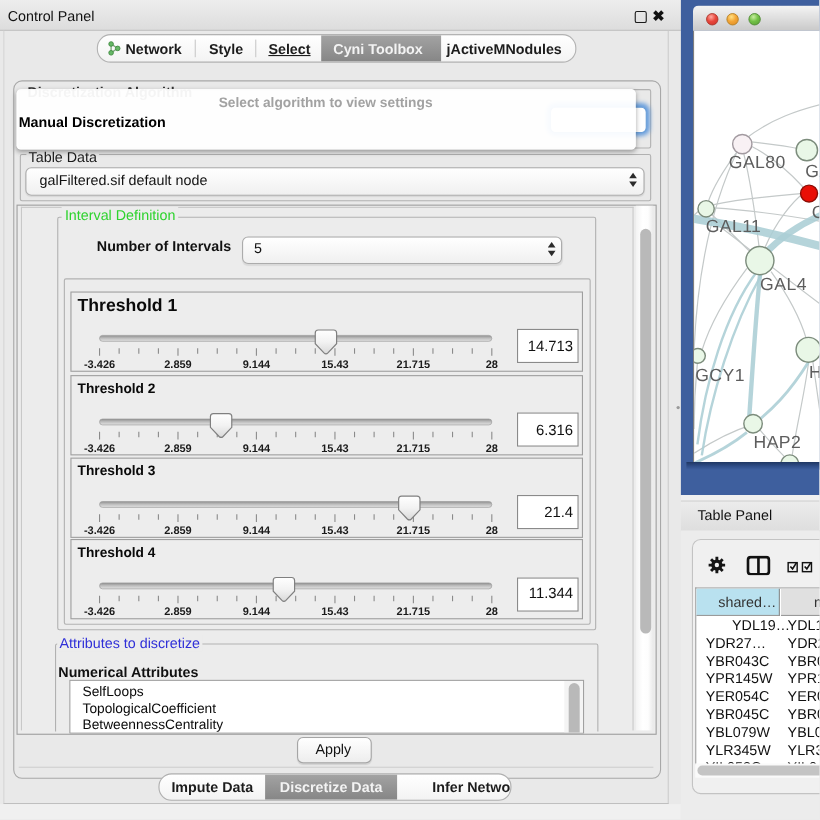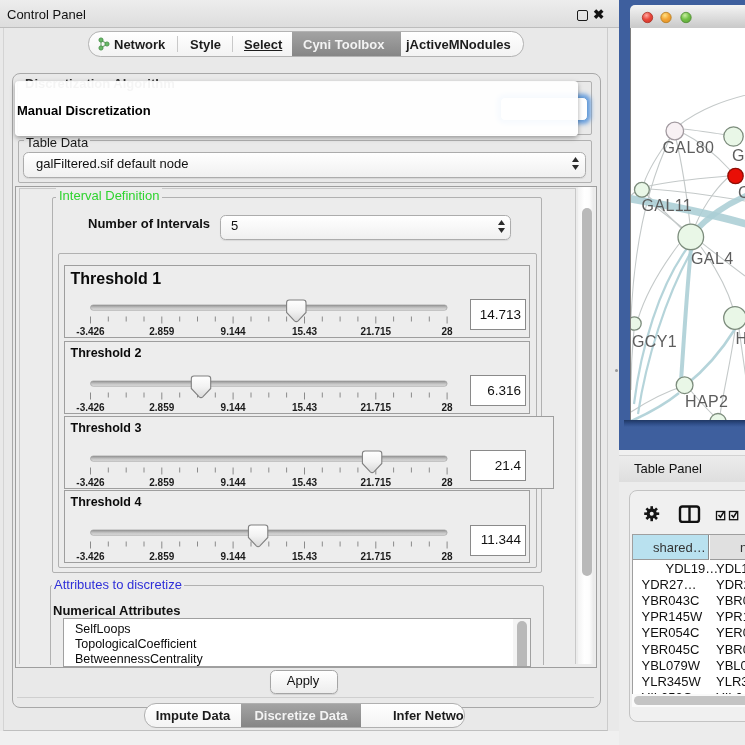--- a/index.html
+++ b/index.html
@@ -45,20 +45,21 @@
 
   <div class="abs" style="left:17px;top:81px;width:573px;height:52px;border:1px solid #b1b1b1;border-radius:2px;"></div>
   <div class="abs bold" style="left:25px;top:76px;font-size:13px;color:#333;">Discretization Algorithm</div>
 
   <div class="abs" style="left:18px;top:140px;width:572px;height:41px;border:1px solid #b1b1b1;border-radius:2px;"></div>
   <div class="abs" style="left:24px;top:135px;font-size:13px;color:#1a1a1a;background:#e9e9e9;padding:0 2px;">Table Data</div>
 
   <div class="abs" style="left:500px;top:97px;width:86px;height:22px;border-radius:5px;background:#fff;border:1.5px solid #6b9fd8;box-shadow:0 0 4px 2.5px rgba(90,150,220,0.9);"></div>
 
   <div class="abs" style="left:14.5px;top:81px;width:563px;height:55px;background:rgba(255,255,255,0.95);border-radius:4px;box-shadow:0 2px 5px rgba(0,0,0,0.35);"></div>
+  <div class="abs bold" style="left:14.5px;top:86px;width:563px;text-align:center;font-size:12.5px;color:#a2a2a2;">Select algorithm to view settings</div>
   <div class="abs bold" style="left:17px;top:103px;font-size:13px;color:#000;">Manual Discretization</div>
 
   <div class="abs" style="left:23px;top:151.5px;width:561px;height:24px;border-radius:5.5px;background:linear-gradient(#ffffff,#f0f0f0);border:1px solid #acacac;box-shadow:0 1px 1px rgba(0,0,0,0.08);"></div>
   <div class="abs" style="left:36px;top:156px;font-size:13px;color:#111;">galFiltered.sif default node</div>
   <svg class="abs" style="left:570px;top:156px;" width="11" height="15" viewBox="0 0 11 15">
     <path d="M5.5 1 L9 6 L2 6 Z" fill="#2b2b2b"></path>
     <path d="M5.5 14 L9 9 L2 9 Z" fill="#2b2b2b"></path>
   </svg>
 
   <div class="abs" style="left:15px;top:185.5px;width:580px;height:480px;border:1px solid #9e9e9e;background:#ececec;"></div>
@@ -129,21 +130,21 @@
       <text x="96.8" y="40.5" font-size="10" font-weight="bold" fill="#1a1a1a" text-anchor="middle" font-family="Liberation Sans, sans-serif">2.859</text>
       <text x="168.1" y="40.5" font-size="10" font-weight="bold" fill="#1a1a1a" text-anchor="middle" font-family="Liberation Sans, sans-serif">9.144</text>
       <text x="239.5" y="40.5" font-size="10" font-weight="bold" fill="#1a1a1a" text-anchor="middle" font-family="Liberation Sans, sans-serif">15.43</text>
       <text x="310.8" y="40.5" font-size="10" font-weight="bold" fill="#1a1a1a" text-anchor="middle" font-family="Liberation Sans, sans-serif">21.715</text>
       <text x="382.1" y="40.5" font-size="10" font-weight="bold" fill="#1a1a1a" text-anchor="middle" font-family="Liberation Sans, sans-serif">28</text>
       <path d="M 129.0 6 L 143.0 6 Q 145.7 6 145.7 8.7 L 145.7 18.5 L 137.8 26.8 Q 136.0 28.6 134.2 26.8 L 126.3 18.5 L 126.3 8.7 Q 126.3 6 129.0 6 Z" fill="url(#th2)" stroke="#808080" stroke-width="1.1"></path>
     </svg>
     <div class="abs" style="left:405.5px;top:33.5px;width:54px;height:29px;background:#fff;border:1.4px solid #8a8a8a;"></div>
     <div class="abs" style="left:405.5px;top:41px;width:51px;text-align:right;font-size:13.5px;color:#111;">6.316</div>
   </div>
-  <div class="abs" style="left:63.5px;top:415.6px;width:464px;height:71px;border:1px solid #9e9e9e;background:#ededed;padding-left:24px;">
+  <div class="abs" style="left:63.5px;top:415.6px;width:464px;height:71px;border:1px solid #9e9e9e;background:#ededed;">
     <div class="abs bold" style="left:6px;top:4px;font-size:12.5px;color:#0a0a0a;">Threshold 3</div>
     <svg class="abs" style="left:0;top:28px;" width="464" height="43" viewBox="0 0 464 43">
       <defs>
           <linearGradient id="tg3" x1="0" y1="0" x2="0" y2="1">
             <stop offset="0" stop-color="#8e8e8e"></stop>
             <stop offset="0.45" stop-color="#bcbcbc"></stop>
             <stop offset="1" stop-color="#e3e3e3"></stop>
           </linearGradient>
       <linearGradient id="th3" x1="0" y1="0" x2="0" y2="1">
             <stop offset="0" stop-color="#ffffff"></stop>

